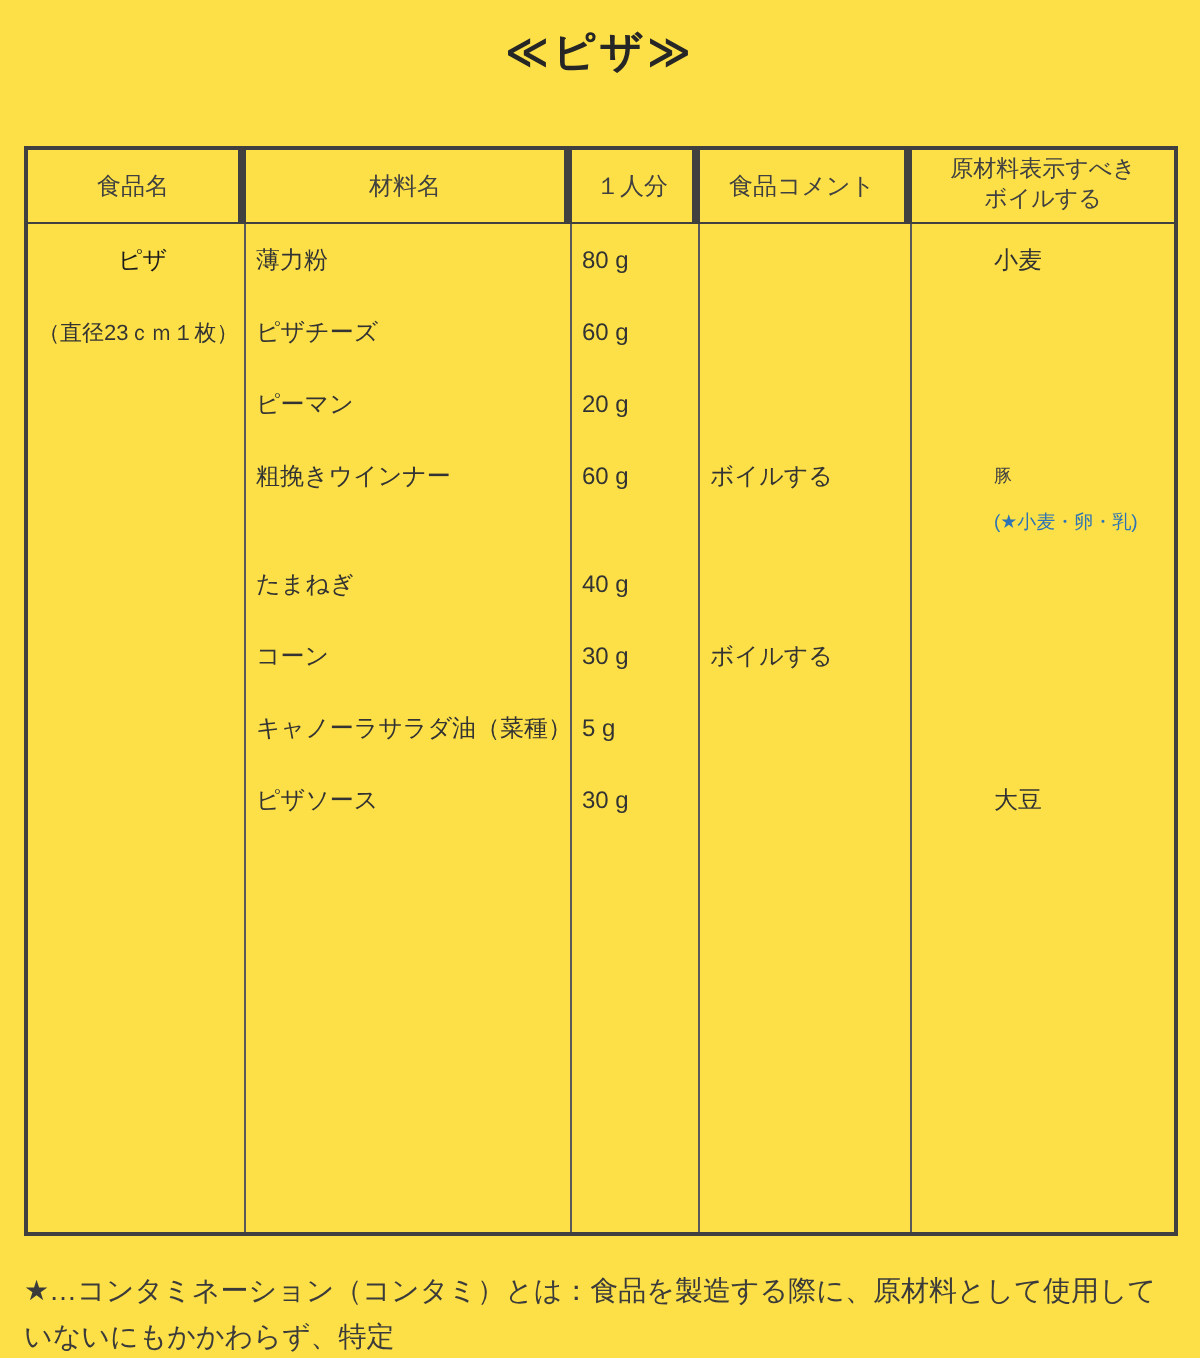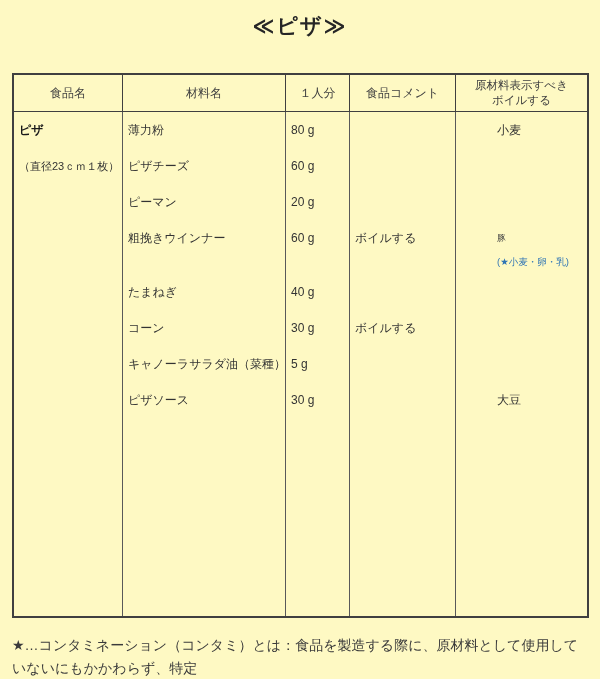--- a/index.html
+++ b/index.html
@@ -6,21 +6,21 @@
     margin: 0;
     padding: 0;
     background: #ffffff;
     font-family: "Liberation Sans", "DejaVu Sans", sans-serif;
     color: #333333;
   }
   .page {
     position: relative;
     width: 600px;
     height: 679px;
-    background: #fef9c3;
+    background: #fde047;
     overflow: hidden;
   }
   .title {
     position: absolute;
     top: 12px;
     left: 0;
     width: 600px;
     text-align: center;
     font-size: 21px;
     font-weight: bold;
@@ -36,21 +36,21 @@
     box-sizing: border-box;
     border: 2px solid #404040;
     display: grid;
     grid-template-columns: 109px 163px 64px 106px 1fr;
     grid-template-rows: 37px 1fr;
     font-size: 12px;
   }
   .hcell {
     box-sizing: border-box;
     border-bottom: 1px solid #404040;
-    border-right: 1px solid #404040;
+    border-right: 4px solid #404040;
     display: flex;
     flex-direction: column;
     align-items: center;
     justify-content: center;
     text-align: center;
     color: #404040;
     line-height: 15px;
   }
   .hcell.last { border-right: none; font-size: 11.5px; }
   .bcell {
@@ -67,21 +67,21 @@
     padding-left: 5px;
     white-space: nowrap;
   }
   .ns {
     height: 18px;
     display: flex;
     align-items: flex-start;
     padding-left: 5px;
     white-space: nowrap;
   }
-  .bold { font-weight: bold; color: #1a1a1a; }
+  .bold { font-weight: normal; color: #1a1a1a; margin-left: 40px; }
   .smalltxt { font-size: 9px; color: #404040; }
   .subline { font-size: 11px; }
   .note {
     font-size: 9.5px;
     line-height: 11px;
   }
   .footnote {
     position: absolute;
     left: 12px;
     top: 634px;

